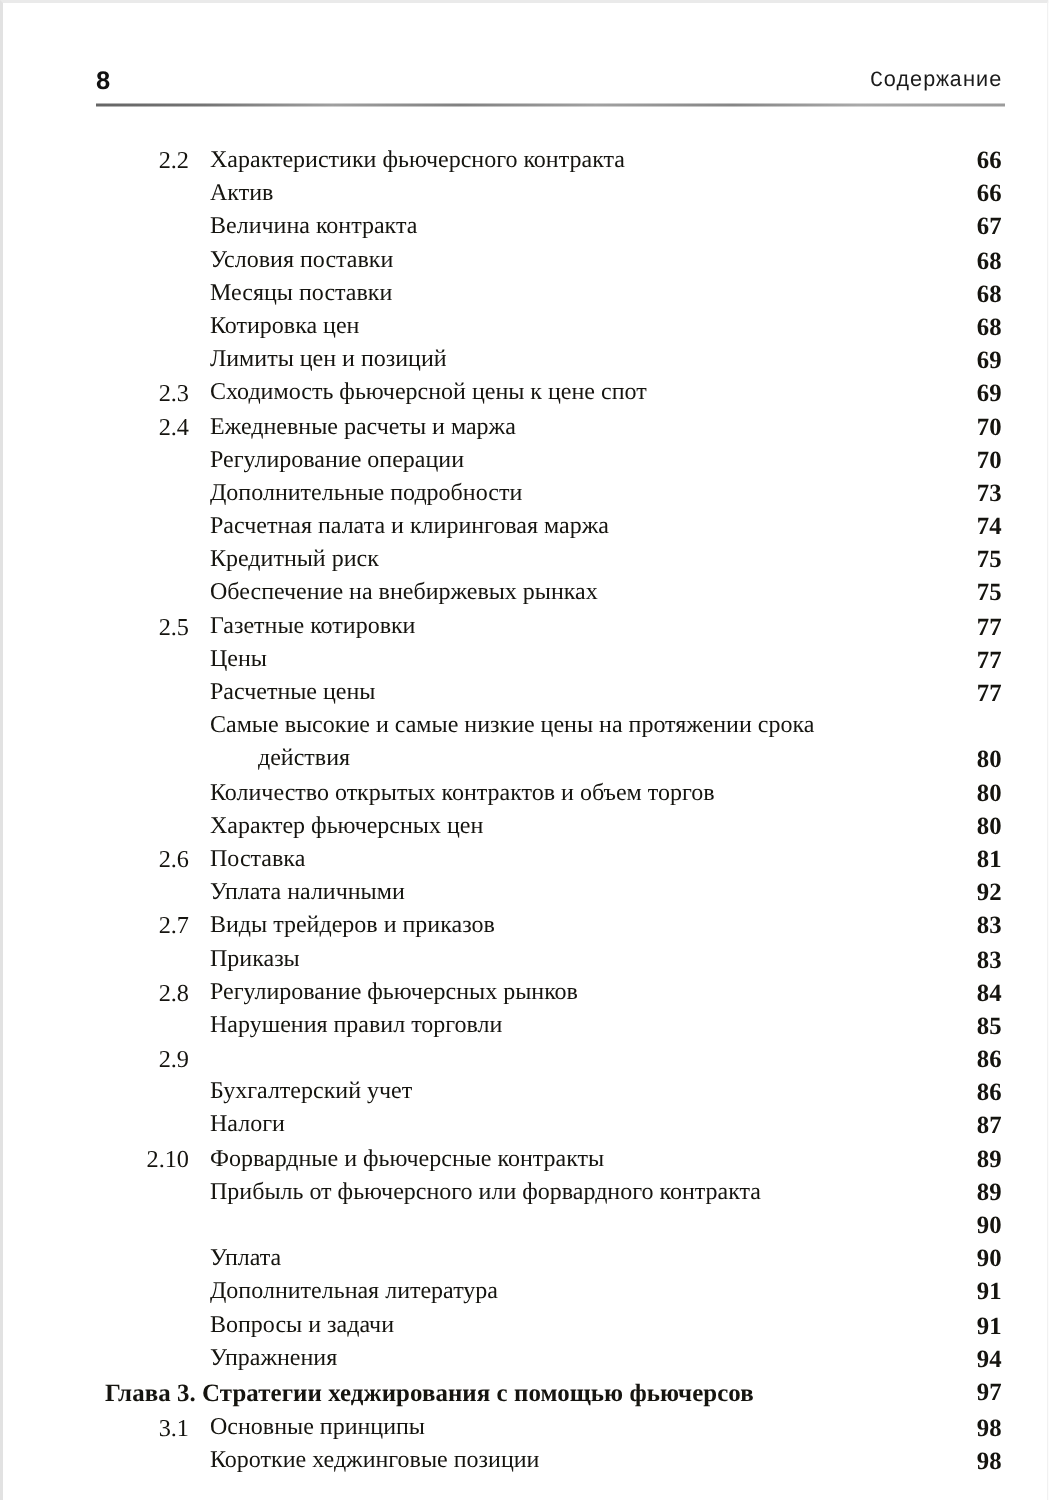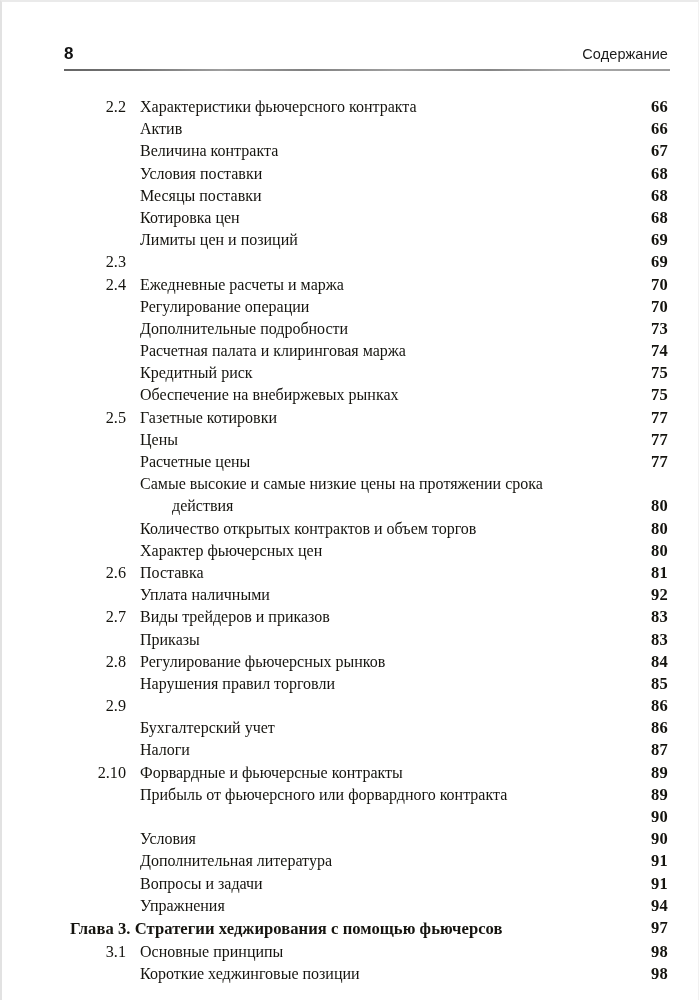--- a/index.html
+++ b/index.html
@@ -50,21 +50,21 @@
     font-family: "Liberation Sans", "DejaVu Sans", sans-serif;
     font-weight: bold;
     font-size: 17px;
     line-height: 20px;
     color: #111;
   }
   .head-title {
     position: absolute;
     right: 2px;
     top: 1px;
-    font-family: Liberation Sans, sans-serif;
+    font-family: Liberation Mono, monospace;
     font-size: 14.5px;
     line-height: 19px;
     color: #1b1b1b;
     letter-spacing: 0.1px;
   }
   .head-rule {
     position: absolute;
     left: 0;
     top: 25px;
     width: 606px;
@@ -173,20 +173,21 @@
       <div class="toc-row">
         <span class="title sub">Котировка цен</span>
         <span class="page-no">68</span>
       </div>
       <div class="toc-row">
         <span class="title sub">Лимиты цен и позиций</span>
         <span class="page-no">69</span>
       </div>
       <div class="toc-row">
         <span class="num">2.3</span>
+        <span class="title sub">Сходимость фьючерсной цены к цене спот</span>
         <span class="page-no">69</span>
       </div>
       <div class="toc-row">
         <span class="num">2.4</span>
         <span class="title sub">Ежедневные расчеты и маржа</span>
         <span class="page-no">70</span>
       </div>
       <div class="toc-row">
         <span class="title sub">Регулирование операции</span>
         <span class="page-no">70</span>
@@ -280,21 +281,21 @@
         <span class="page-no">89</span>
       </div>
       <div class="toc-row">
         <span class="title sub">Прибыль от фьючерсного или форвардного контракта</span>
         <span class="page-no">89</span>
       </div>
       <div class="toc-row">
         <span class="page-no">90</span>
       </div>
       <div class="toc-row">
-        <span class="title sub">Условия</span>
+        <span class="title sub">Уплата</span>
         <span class="page-no">90</span>
       </div>
       <div class="toc-row">
         <span class="title sub">Дополнительная литература</span>
         <span class="page-no">91</span>
       </div>
       <div class="toc-row">
         <span class="title sub">Вопросы и задачи</span>
         <span class="page-no">91</span>
       </div>

